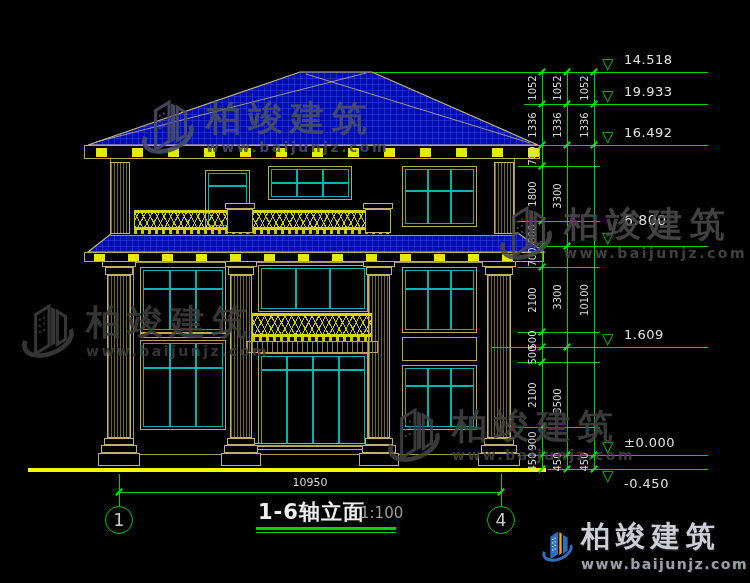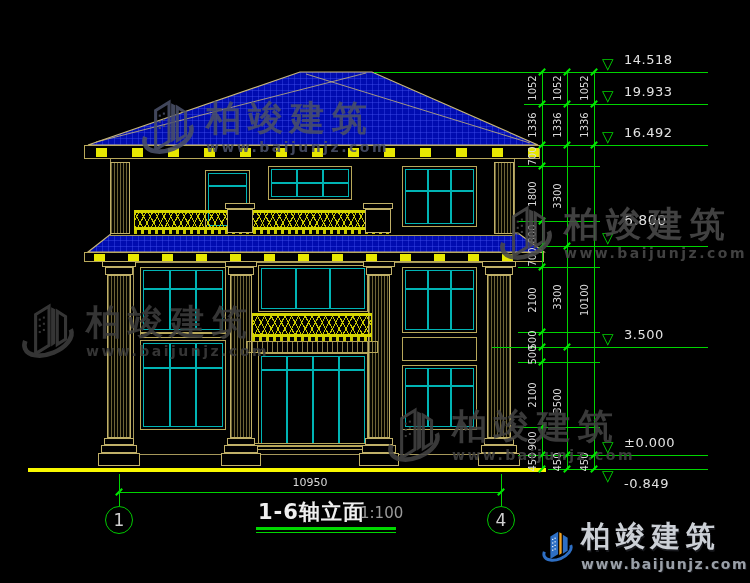--- a/index.html
+++ b/index.html
@@ -237,27 +237,27 @@
       <div class="abs tri" style="left: 602px; top: 89px;">▽</div>
       <div class="abs levtext dimlabel" style="left: 624px; top: 85px; font-size: 13px; color: rgb(226, 226, 226);">19.933</div>
       <div class="abs gline" style="left: 540px; top: 145px; width: 168px; height: 1px;"></div>
       <div class="abs tri" style="left: 602px; top: 130px;">▽</div>
       <div class="abs levtext dimlabel" style="left: 624px; top: 126px; font-size: 13px; color: rgb(226, 226, 226);">16.492</div>
       <div class="abs gline" style="left: 546px; top: 246px; width: 162px; height: 1px;"></div>
       <div class="abs tri" style="left: 602px; top: 231px;">▽</div>
       <div class="abs levtext dimlabel" style="left: 624px; top: 213px; font-size: 14px; color: rgb(226, 226, 226);">6.800</div>
       <div class="abs gline" style="left: 492px; top: 347px; width: 216px; height: 1px;"></div>
       <div class="abs tri" style="left: 602px; top: 332px;">▽</div>
-      <div class="abs levtext dimlabel" style="left: 624px; top: 328px; font-size: 13px; color: rgb(226, 226, 226);">3.500</div>
+      <div class="abs levtext dimlabel" style="left: 624px; top: 328px; font-size: 13px; color: rgb(226, 226, 226);">1.609</div>
       <div class="abs gline" style="left: 518px; top: 455px; width: 190px; height: 1px;"></div>
       <div class="abs tri" style="left: 602px; top: 440px;">▽</div>
       <div class="abs levtext dimlabel" style="left: 624px; top: 436px; font-size: 13px; color: rgb(226, 226, 226);">±0.000</div>
       <div class="abs gline" style="left: 548px; top: 469px; width: 160px; height: 1px;"></div>
       <div class="abs tri" style="left: 602px; top: 469px;">▽</div>
-      <div class="abs levtext dimlabel" style="left: 624px; top: 477px; font-size: 13px; color: rgb(226, 226, 226);">-0.849</div>
+      <div class="abs levtext dimlabel" style="left: 624px; top: 477px; font-size: 13px; color: rgb(226, 226, 226);">-0.450</div>
       <div class="abs gline" style="left: 518px; top: 166px; width: 82px; height: 1px;"></div>
       <div class="abs gline" style="left: 518px; top: 221px; width: 82px; height: 1px;"></div>
       <div class="abs gline" style="left: 518px; top: 267px; width: 82px; height: 1px;"></div>
       <div class="abs gline" style="left: 518px; top: 332px; width: 82px; height: 1px;"></div>
       <div class="abs gline" style="left: 518px; top: 362px; width: 82px; height: 1px;"></div>
       <div class="abs gline" style="left: 518px; top: 427px; width: 82px; height: 1px;"></div>
       <div class="abs gline" style="left: 542px; top: 72px; width: 1px; height: 397px;"></div>
       <div class="abs tick" style="left: 542px; top: 72px;"></div>
       <div class="abs tick" style="left: 542px; top: 104px;"></div>
       <div class="abs tick" style="left: 542px; top: 145px;"></div>

